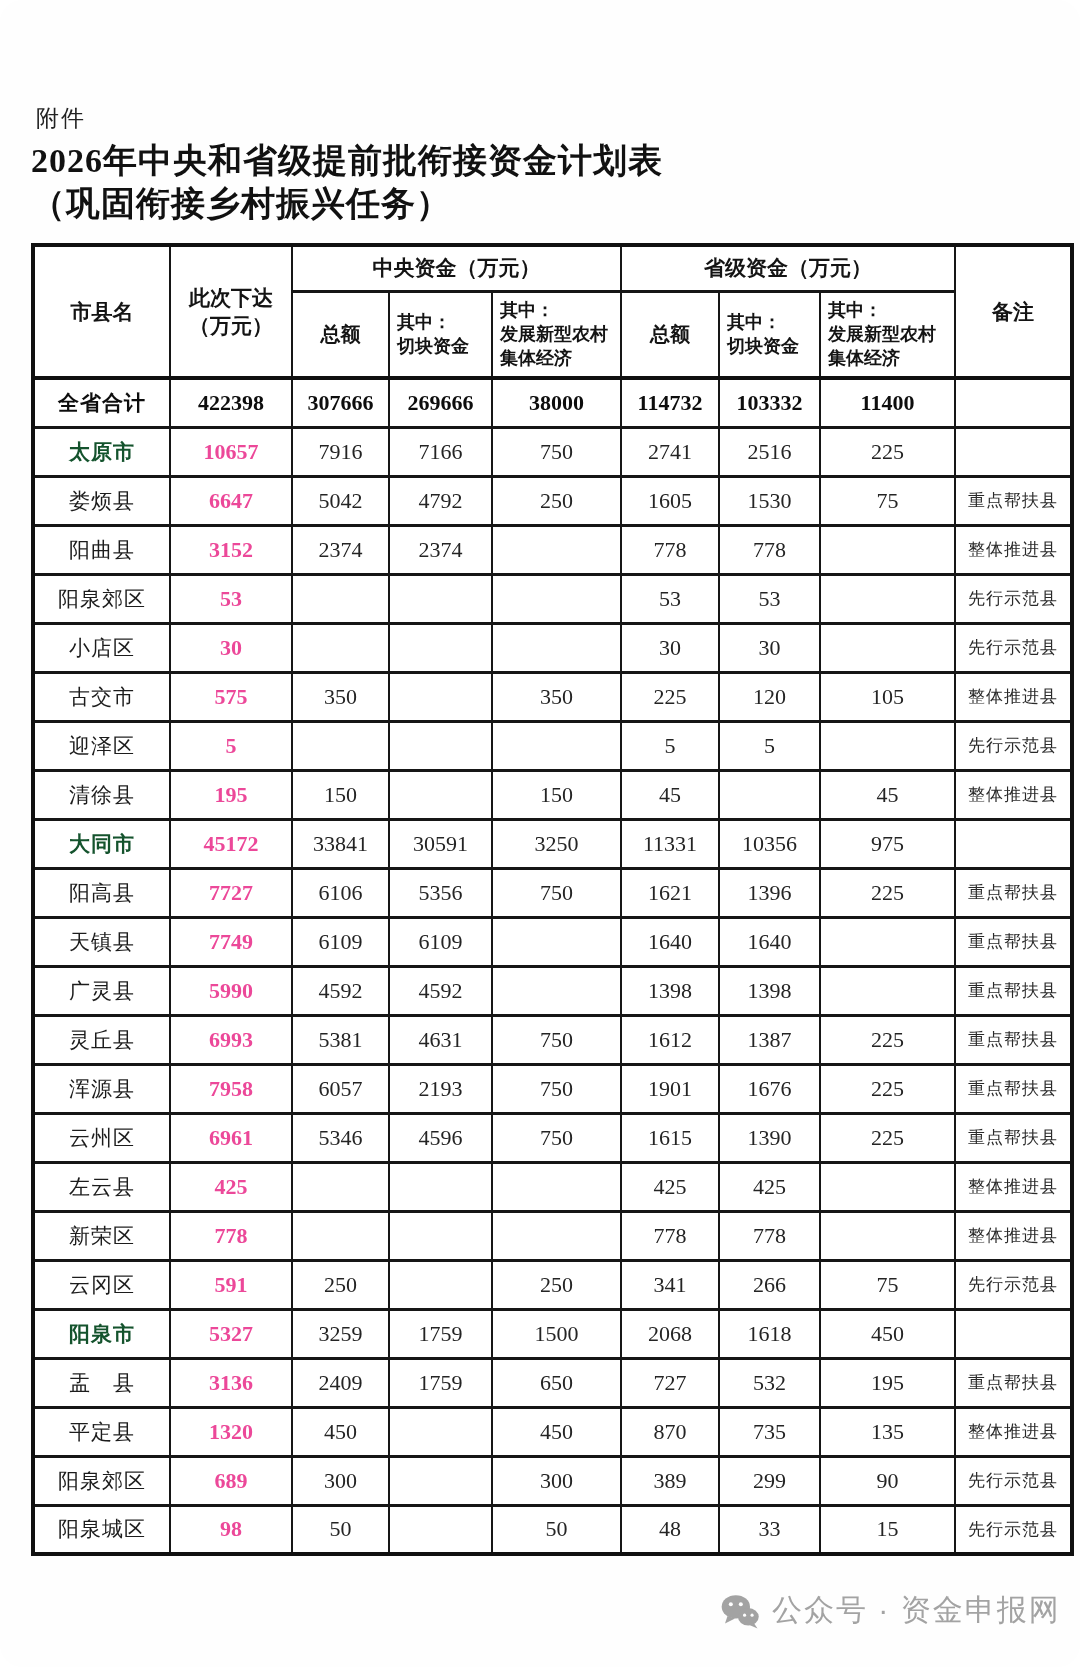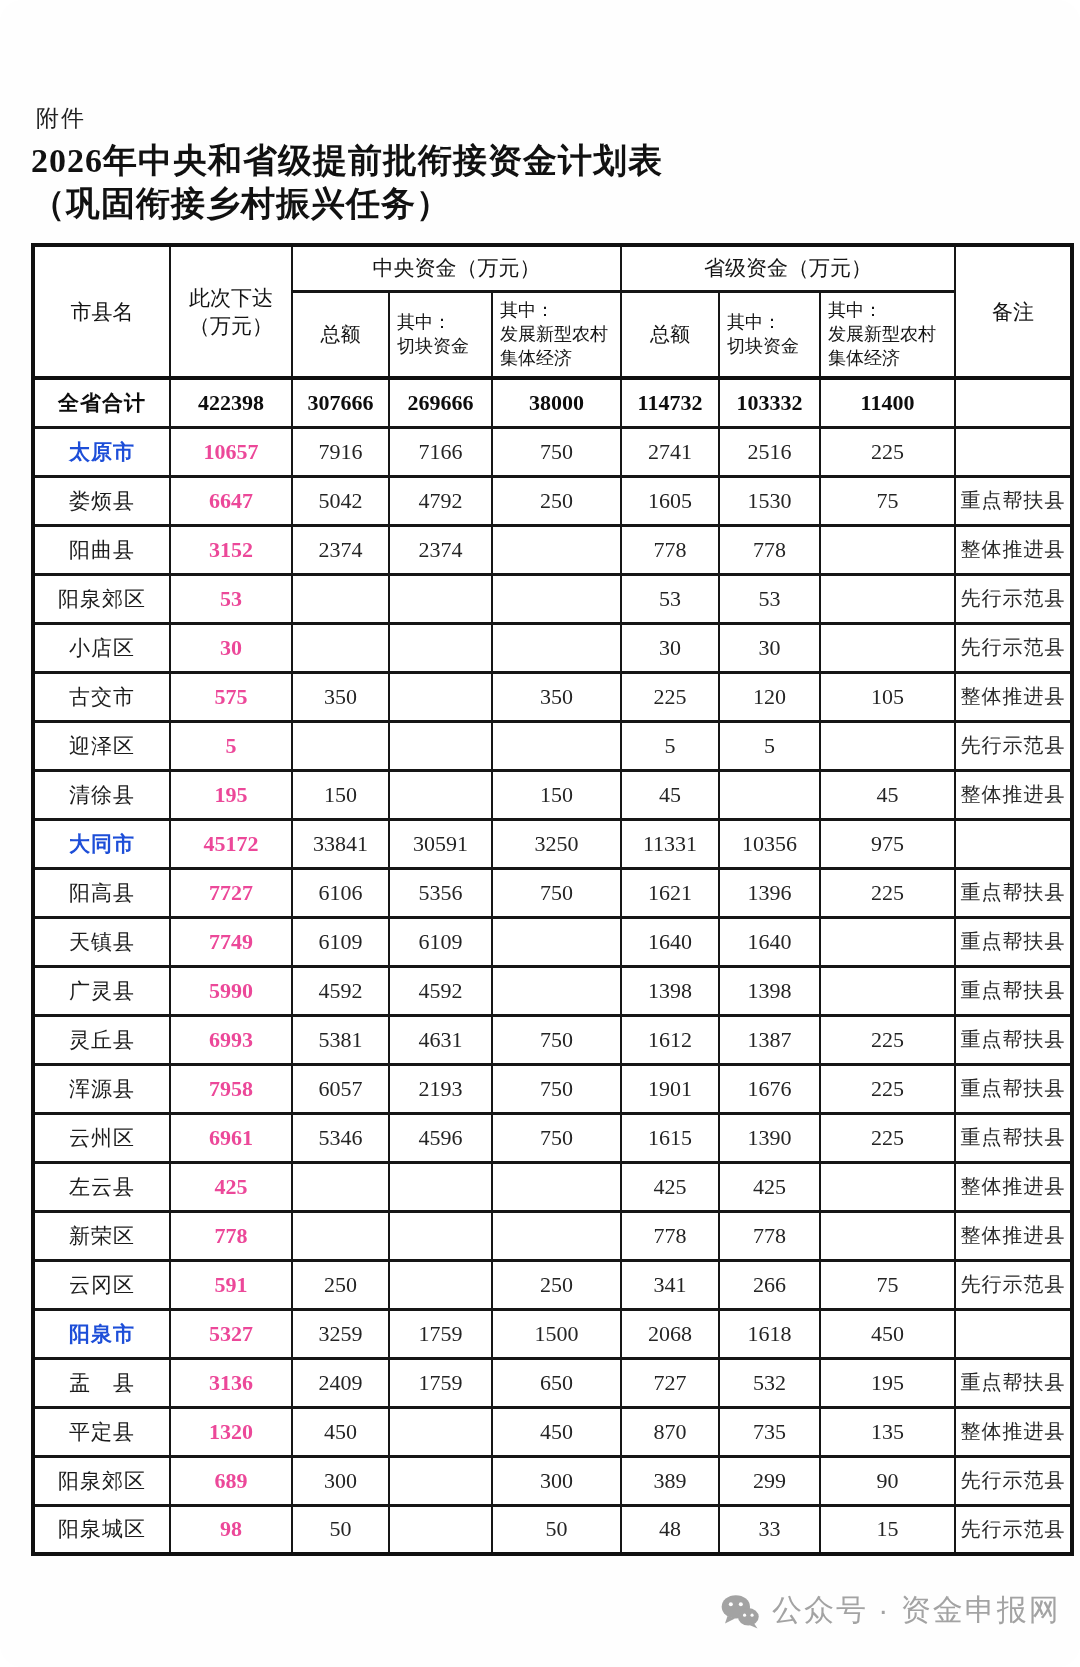--- a/index.html
+++ b/index.html
@@ -59,21 +59,21 @@
     vertical-align: middle;
     padding: 0 2px;
     overflow: hidden;
   }
   table.fund-table {
     border: 4px solid #101010;
   }
   thead tr.group-row { height: 46px; }
   thead tr.sub-row   { height: 87px; }
   thead th {
-    font-weight: 400;
+    font-weight: 700;
     font-size: 21px;
     color: #141414;
   }
   thead th.sub {
     font-size: 18px;
   }
   thead th.pre {
     white-space: pre-line;
   }
   thead th.left {
@@ -87,23 +87,23 @@
     font-size: 22px;
     color: #242424;
   }
   tbody td.name-cell {
     font-size: 21px;
     color: #1c1c1c;
     letter-spacing: 1px;
   }
   tbody td.issued { font-weight: 700; color: #ec4899; }
   tbody tr.row-total td { font-weight: 700; color: #0d0d0d; }
-  tbody tr.row-city td.name-cell { font-weight: 700; color: #1d4ed8; }
+  tbody tr.row-city td.name-cell { font-weight: 700; color: #14532d; }
   tbody td.note-cell {
-    font-size: 20px;
+    font-size: 17px;
     letter-spacing: 1px;
     color: #2a2a2a;
   }
   .watermark {
     position: absolute;
     left: 720px;
     top: 1590px;
     display: flex;
     align-items: center;
     gap: 12px;

